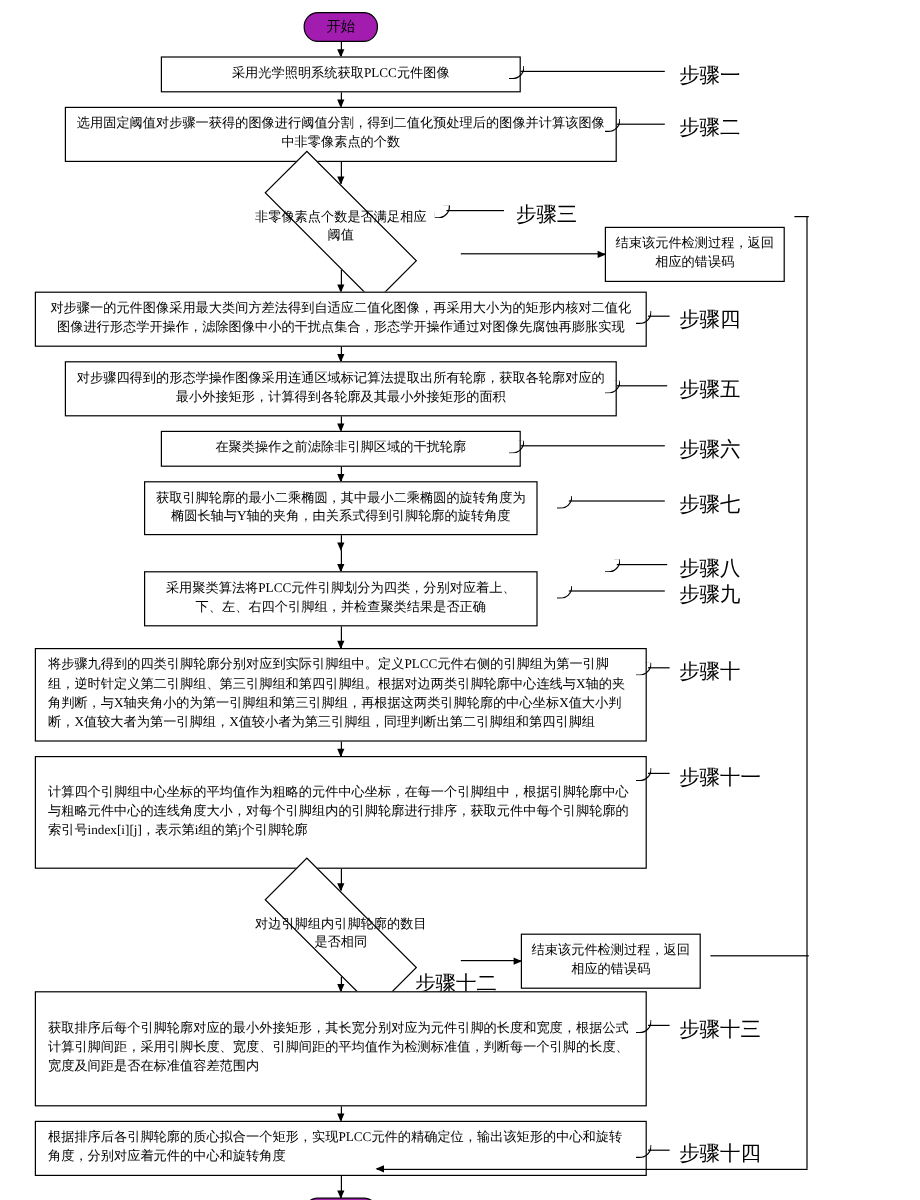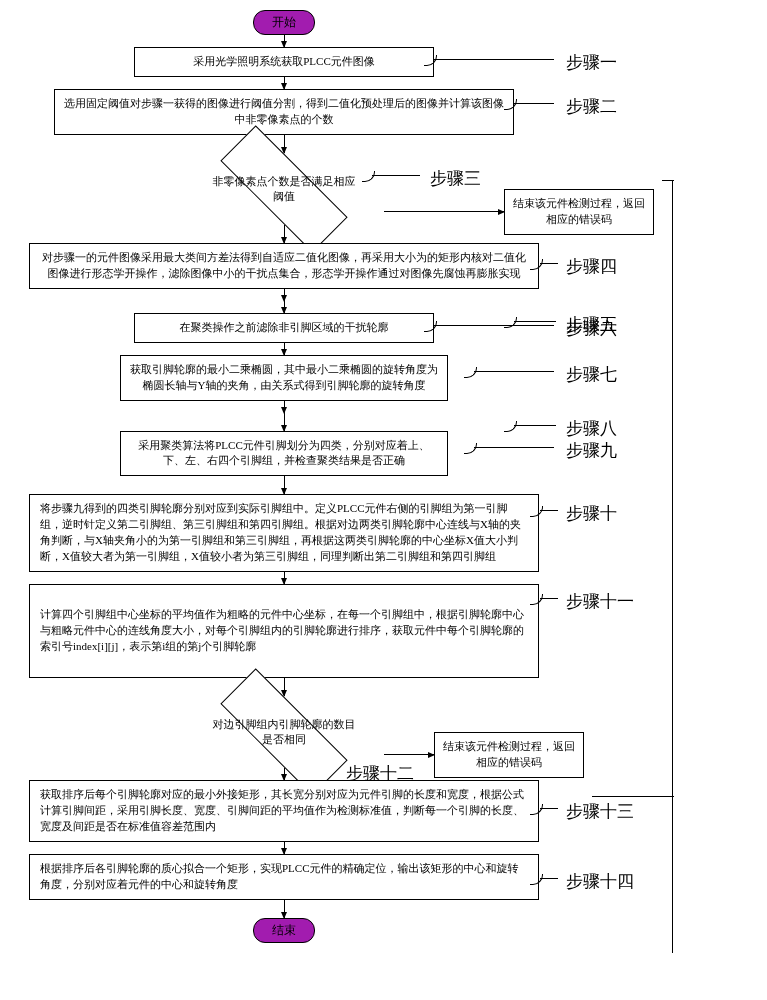--- a/index.html
+++ b/index.html
@@ -93,20 +93,21 @@
   <div class="arrow-v long"></div>
 
   <div class="row">
     <div class="proc wide">对步骤一的元件图像采用最大类间方差法得到自适应二值化图像，再采用大小为的矩形内核对二值化图像进行形态学开操作，滤除图像中小的干扰点集合，形态学开操作通过对图像先腐蚀再膨胀实现</div>
     <div class="lead curve" style="left:526px; width:18px; top:20px"></div>
     <div class="step-label" style="left:552px; top:12px">步骤四</div>
   </div>
   <div class="arrow-v"></div>
 
   <div class="row">
+    <div class="proc">对步骤四得到的形态学操作图像采用连通区域标记算法提取出所有轮廓，获取各轮廓对应的最小外接矩形，计算得到各轮廓及其最小外接矩形的面积</div>
     <div class="lead curve" style="left:500px; width:42px; top:20px"></div>
     <div class="step-label" style="left:552px; top:12px">步骤五</div>
   </div>
   <div class="arrow-v"></div>
 
   <div class="row">
     <div class="proc narrow">在聚类操作之前滤除非引脚区域的干扰轮廓</div>
     <div class="lead curve" style="left:420px; width:120px; top:12px"></div>
     <div class="step-label" style="left:552px; top:4px">步骤六</div>
   </div>
@@ -153,21 +154,21 @@
     </div>
     <div class="step-label" style="left:332px; top:66px">步骤十二</div>
     <div class="side-err" style="left:370px; top:36px">
       <div class="arrow-h" style="width:50px"></div>
       <div class="proc err">结束该元件检测过程，返回相应的错误码</div>
     </div>
   </div>
   <div class="arrow-v"></div>
 
   <div class="row">
-    <div class="proc wide" style="text-align:left; padding:6px 10px">获取排序后每个引脚轮廓对应的最小外接矩形，其长宽分别对应为元件引脚的长度和宽度，根据公式计算引脚间距，采用引脚长度、宽度、引脚间距的平均值作为检测标准值，判断每一个引脚的长度、宽度及间距是否在标准值容差范围内</div>
+    <div class="proc wide" style="text-align:left; padding:23px 10px">获取排序后每个引脚轮廓对应的最小外接矩形，其长宽分别对应为元件引脚的长度和宽度，根据公式计算引脚间距，采用引脚长度、宽度、引脚间距的平均值作为检测标准值，判断每一个引脚的长度、宽度及间距是否在标准值容差范围内</div>
     <div class="lead curve" style="left:526px; width:18px; top:28px"></div>
     <div class="step-label" style="left:552px; top:20px">步骤十三</div>
   </div>
   <div class="arrow-v"></div>
 
   <div class="row">
     <div class="proc wide" style="text-align:left; padding:6px 10px">根据排序后各引脚轮廓的质心拟合一个矩形，实现PLCC元件的精确定位，输出该矩形的中心和旋转角度，分别对应着元件的中心和旋转角度</div>
     <div class="lead curve" style="left:526px; width:18px; top:24px"></div>
     <div class="step-label" style="left:552px; top:16px">步骤十四</div>
   </div>

